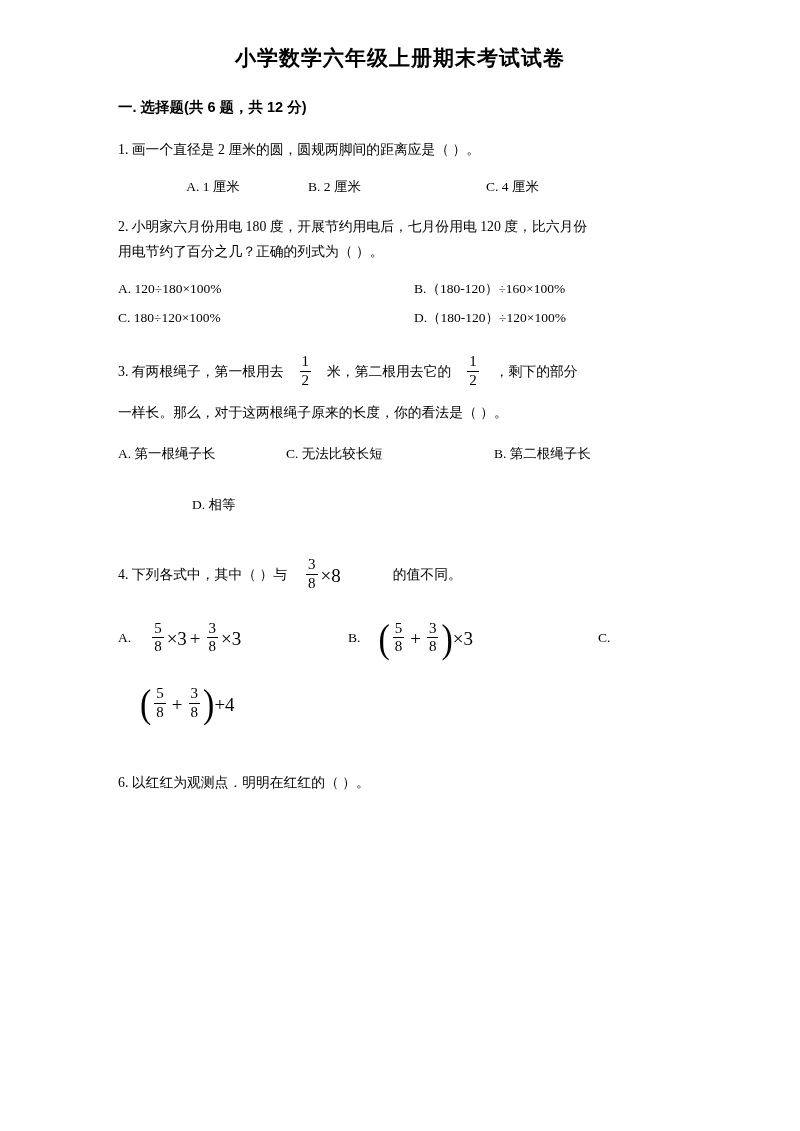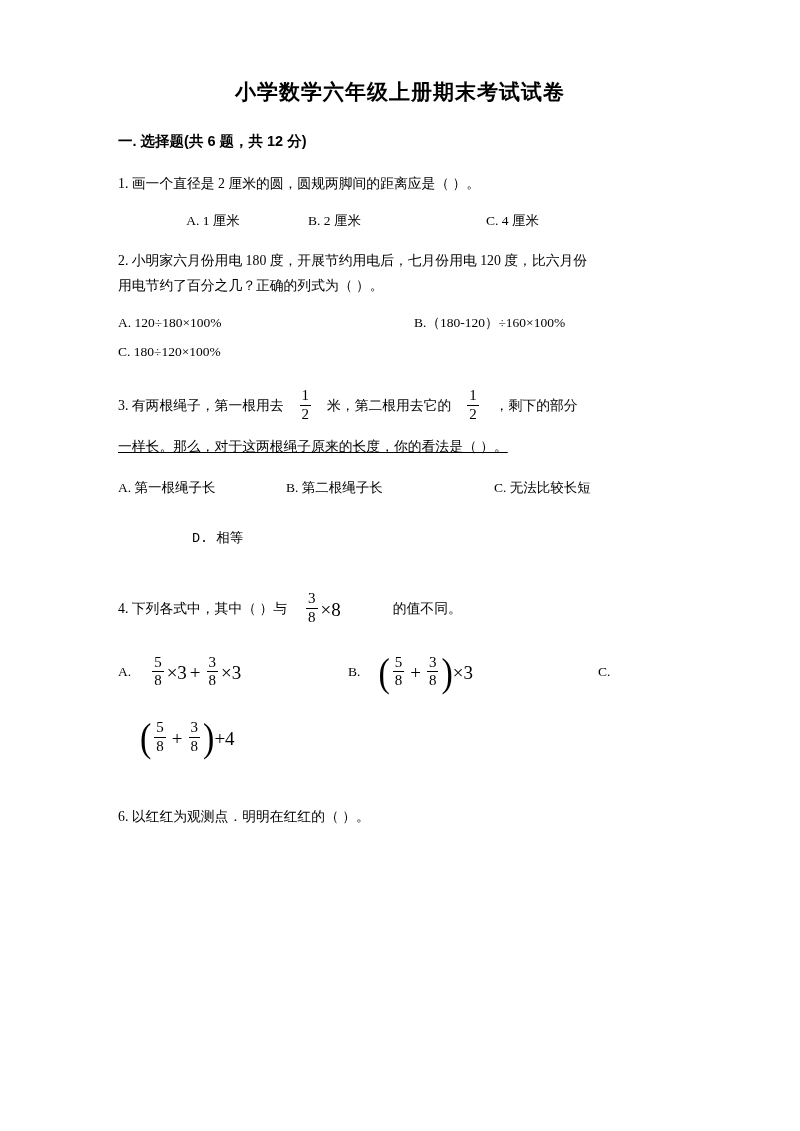--- a/index.html
+++ b/index.html
@@ -12,21 +12,21 @@
     height: 1131px;
     font-family: "Liberation Serif", "DejaVu Serif", serif;
     color: #000000;
     position: relative;
     overflow: hidden;
   }
   .page {
     box-sizing: border-box;
     width: 800px;
     height: 1131px;
-    padding: 78px 118px 40px 118px;
+    padding: 44px 118px 40px 118px;
     position: relative;
   }
   .doc-title {
     text-align: center;
     font-size: 21px;
     font-weight: bold;
     letter-spacing: 1px;
     margin: 0 0 26px 0;
     font-family: "Liberation Sans", "DejaVu Sans", sans-serif;
   }
@@ -67,21 +67,20 @@
     margin-top: 12px;
   }
   
   .q3 .opt:nth-child(1) { width: 168px; }
   .q3 .opt:nth-child(2) { width: 208px; }
   .q3 .opt:nth-child(3) { width: 150px; }
   .q3-second {
     margin-top: 26px;
     margin-left: 74px;
     font-size: 13.5px;
-    font-family: Liberation Mono, monospace;
   }
 
   
   .q5 .opt:nth-child(1) { width: 142px; }
   .q5 .opt:nth-child(2) { width: 145px; }
   .q5 .opt:nth-child(3) { width: 145px; }
 
   
   .frac {
     display: inline-flex;
@@ -166,44 +165,45 @@
     </div>
   </div>
 
   <div class="question q2">
     <div>2. 小明家六月份用电 180 度，开展节约用电后，七月份用电 120 度，比六月份</div>
     <div>用电节约了百分之几？正确的列式为（      ）。</div>
     <div class="q2-opts">
       <span class="opt">A. 120÷180×100%</span>
       <span class="opt">B.（180-120）÷160×100%</span>
       <span class="opt">C. 180÷120×100%</span>
+      <span class="opt">D.（180-120）÷120×100%</span>
     </div>
   </div>
 
   <div class="spacer-sm"></div>
 
   <div class="question q3">
     <div class="qtext" style="display:flex;align-items:center;flex-wrap:wrap;">
       <span>3. 有两根绳子，第一根用去</span>
       <span class="frac big-frac" style="margin:0 16px;">
         <span class="num">1</span>
         <span class="den">2</span>
       </span>
       <span>米，第二根用去它的</span>
       <span class="frac big-frac" style="margin:0 16px;">
         <span class="num">1</span>
         <span class="den">2</span>
       </span>
       <span>，剩下的部分</span>
     </div>
-    <div class="qtext" style="margin-top:4px;text-decoration:underline;">一样长。那么，对于这两根绳子原来的长度，你的看法是（      ）。</div>
+    <div class="qtext" style="margin-top:4px;">一样长。那么，对于这两根绳子原来的长度，你的看法是（      ）。</div>
     <div class="options" style="margin-top:14px;align-items:flex-end;">
       <span class="opt">A. 第一根绳子长</span>
+      <span class="opt">C. 无法比较长短</span>
       <span class="opt">B. 第二根绳子长</span>
-      <span class="opt">C. 无法比较长短</span>
     </div>
     <div class="q3-second">D. 相等</div>
   </div>
 
   <div style="height:26px;"></div>
 
   <div class="question q4">
     <div class="qtext">
       <span>4. 下列各式中，其中（      ）与</span>
       <span class="expr" style="margin:0 16px;">

